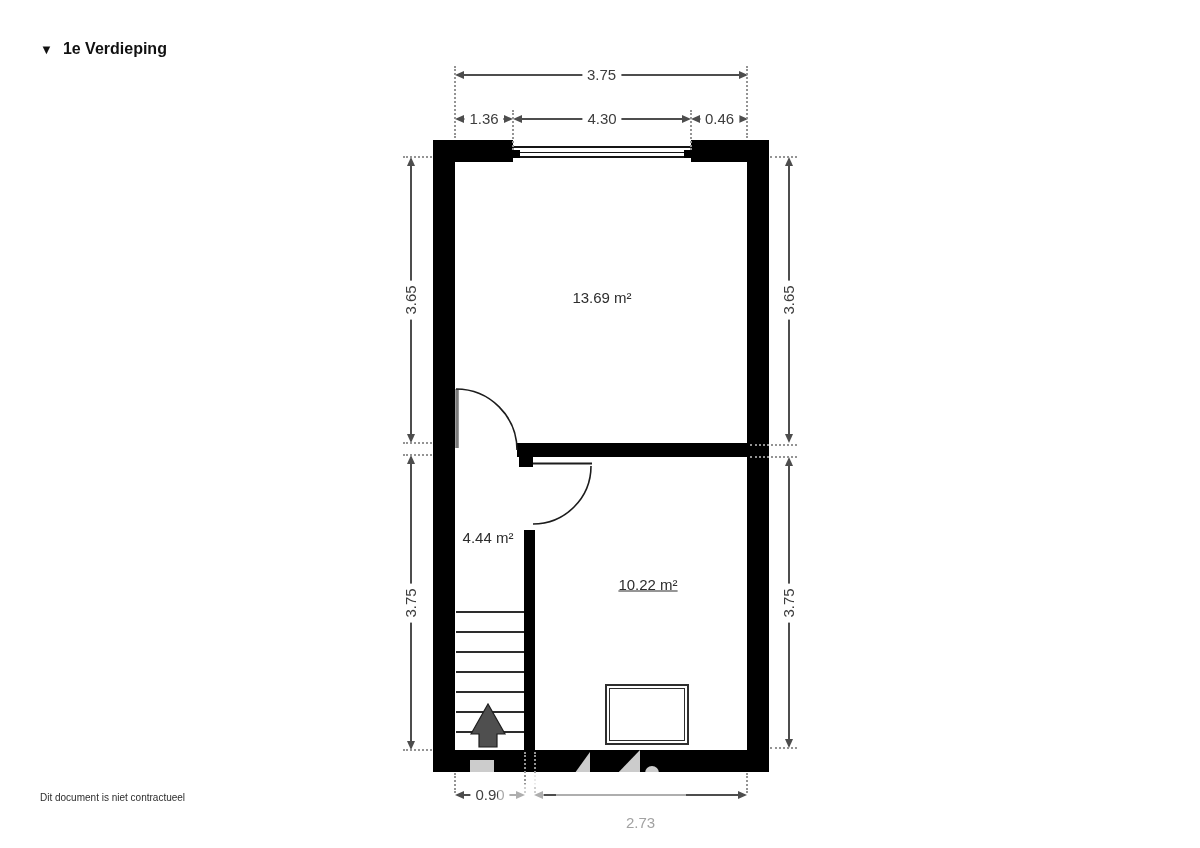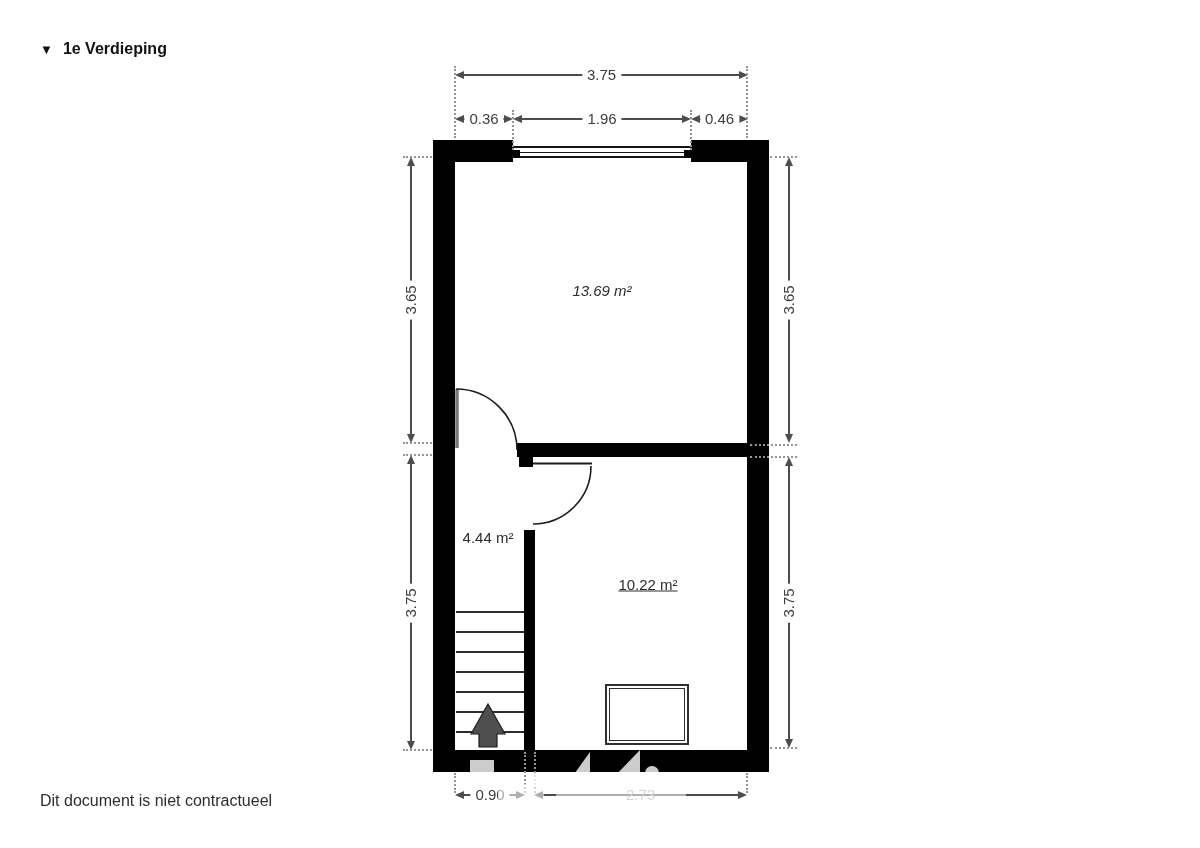--- a/index.html
+++ b/index.html
@@ -42,36 +42,36 @@
     border-top:4px solid transparent;border-bottom:4px solid transparent;border-left:9px solid #4d4d4d;}
   .dim.v .arrT{position:absolute;top:0;left:-4px;width:0;height:0;
     border-left:4px solid transparent;border-right:4px solid transparent;border-bottom:9px solid #4d4d4d;}
   .dim.v .arrB{position:absolute;bottom:0;left:-4px;width:0;height:0;
     border-left:4px solid transparent;border-right:4px solid transparent;border-top:9px solid #4d4d4d;}
   .lbl{position:absolute;background:#fff;padding:0 5px;font-size:15px;color:#3d3d3d;
        line-height:1.2;white-space:nowrap;}
   .dim.h .lbl{left:50%;top:0;transform:translate(-50%,-50%);}
   .dim.v .lbl{left:0;top:50%;transform:translate(-50%,-50%) rotate(-90deg);}
   .lbl.faded1{color:#404040;}
-  .lbl.faded2{color:#a2a2a2;background:transparent;}
+  .lbl.faded2{color:#a2a2a2;background:transparent;margin-top:28px;}
 
   
   .ext-h{position:absolute;height:0;border-top:2px dotted #949494;}
   .ext-v{position:absolute;width:0;border-left:2px dotted #949494;}
 
   
   .room-label{position:absolute;transform:translate(-50%,-50%);font-size:15px;color:#2d2d2d;white-space:nowrap;}
 
   
   .wm{position:absolute;background:rgba(255,255,255,0.8);}
   .wm.tri1{clip-path:polygon(100% 0,100% 100%,0 100%);}
   .wm.dot{border-radius:50%;}
   .wm.fade{background:rgba(255,255,255,0.55);}
 
-  .footer{position:absolute;left:40px;top:792px;font-size:16px;color:#2d2d2d;}
+  .footer{position:absolute;left:40px;top:792px;font-size:10px;color:#2d2d2d;}
   svg.linework{position:absolute;left:0;top:0;pointer-events:none;}
 </style>
 </head>
 <body>
 
 <div style="position:absolute;inset:0;">
 
   <div class="floor-title">
     <span class="tri">▼</span>
     <span class="txt">1e Verdieping</span>
@@ -106,41 +106,41 @@
       <line x1="456" y1="632" x2="524" y2="632"></line>
       <line x1="456" y1="652" x2="524" y2="652"></line>
       <line x1="456" y1="672" x2="524" y2="672"></line>
       <line x1="456" y1="692" x2="524" y2="692"></line>
       <line x1="456" y1="712" x2="524" y2="712"></line>
       <line x1="456" y1="732" x2="524" y2="732"></line>
     </g>
     <polygon points="471,734 488,704 505,734 497,734 497,747 479,747 479,734" fill="#4f4f4f" stroke="#1f1f1f" stroke-width="1.2"></polygon>
   </svg>
 
-  <div class="room-label" style="left:602px;top:290px;font-style:italic;">13.69 m²</div>
+  <div class="room-label" style="left:602px;top:297px;">13.69 m²</div>
   <div class="room-label" style="left:488px;top:537px;">4.44 m²</div>
   <div class="room-label" style="left:648px;top:584px;text-decoration:underline;">10.22 m²</div>
 
   <div class="dim h" style="left:455px;top:75px;width:293px;">
     <div class="line"></div>
       <i class="arrL"></i>
       <i class="arrR"></i>
     <span class="lbl">3.75</span>
   </div>
   <div class="dim h" style="left:455px;top:119px;width:58px;">
     <div class="line"></div>
       <i class="arrL"></i>
       <i class="arrR"></i>
-    <span class="lbl">0.36</span>
+    <span class="lbl">1.36</span>
   </div>
   <div class="dim h" style="left:513px;top:119px;width:178px;">
     <div class="line"></div>
       <i class="arrL"></i>
       <i class="arrR"></i>
-    <span class="lbl">1.96</span>
+    <span class="lbl">4.30</span>
   </div>
   <div class="dim h" style="left:691px;top:119px;width:57px;">
     <div class="line"></div>
       <i class="arrL"></i>
       <i class="arrR"></i>
     <span class="lbl">0.46</span>
   </div>
 
   <div class="dim v" style="left:411px;top:157px;height:286px;">
     <div class="line"></div>

